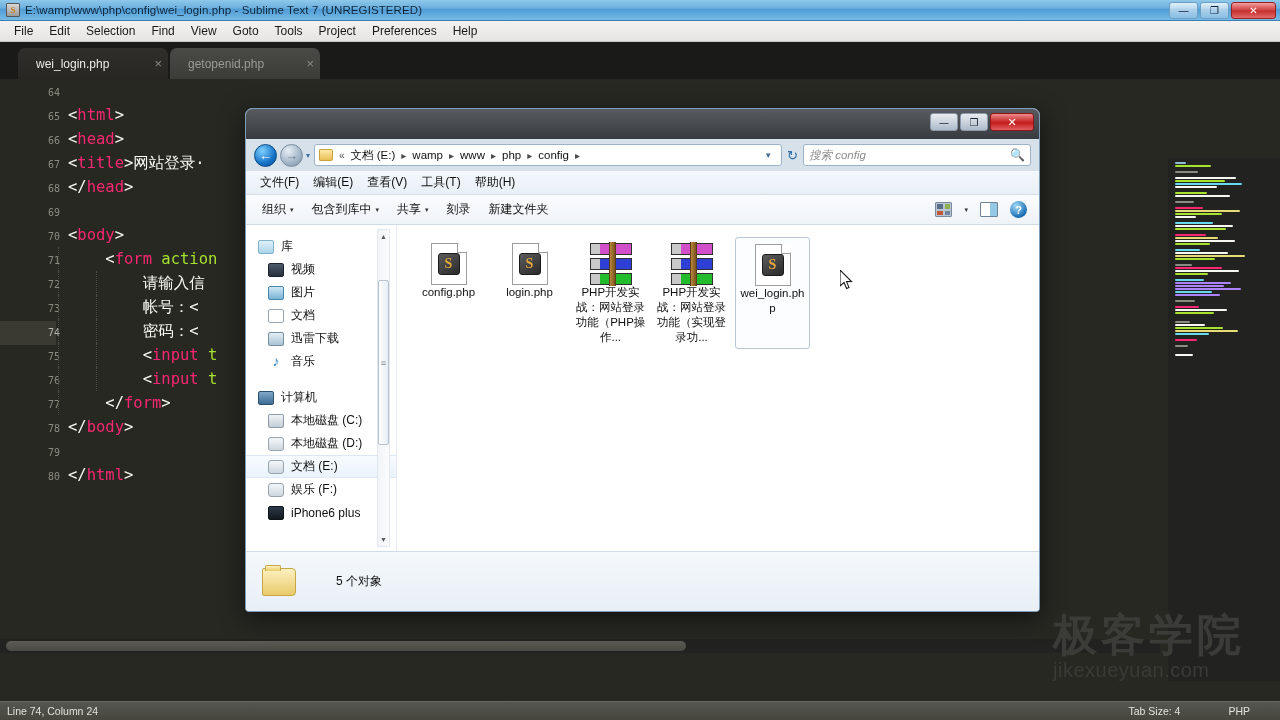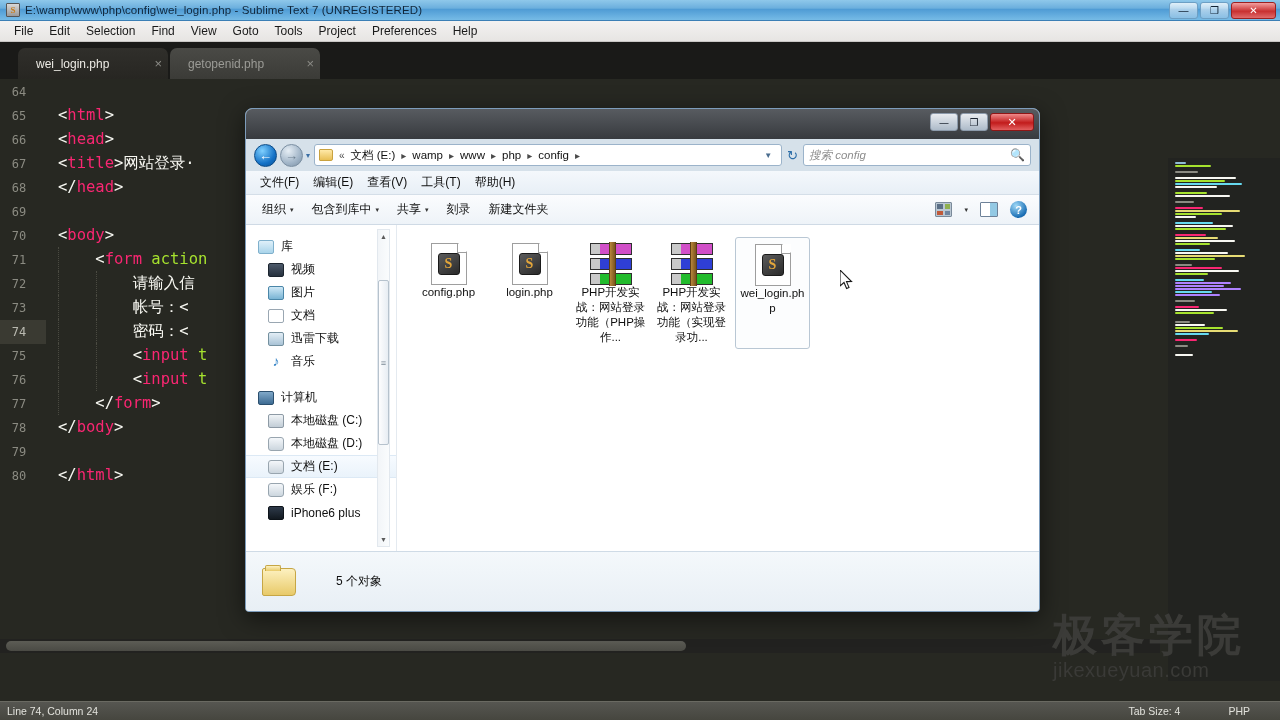--- a/index.html
+++ b/index.html
@@ -71,22 +71,22 @@
     position: absolute; left: 0; top: 79px; width: 1280px; height: 602px;
     background: #272822; overflow: hidden;
   }
   .code-area { position: absolute; left: 0; top: 0; width: 1160px; height: 602px; }
   .code-line {
     position: relative; height: 24px; line-height: 24px; white-space: pre;
     font-family: "DejaVu Sans Mono", "Liberation Mono", monospace; font-size: 15.5px;
   }
   .code-line.active-line .gutter-num { background: #3a3a32; color: #b9b9b0; }
   .gutter-num {
-    display: inline-block; width: 46px; text-align: center; padding-right: 8px;
-    color: #8b8b82; font-size: 12px;
+    display: inline-block; width: 46px; text-align: left; padding-right: 8px;
+    color: #8b8b82; font-size: 10px; padding-left: 48px;
   }
   .code-text { display: inline-block; padding-left: 12px; }
   .tok-punc  { color: #f8f8f2; }
   .tok-tag   { color: #f92672; }
   .tok-attr  { color: #a6e22e; }
   .tok-plain { color: #f8f8f2; }
   .indent-guide {
     position: absolute; top: 0; height: 24px; width: 0;
     border-left: 1px dotted #4a4a41;
   }

